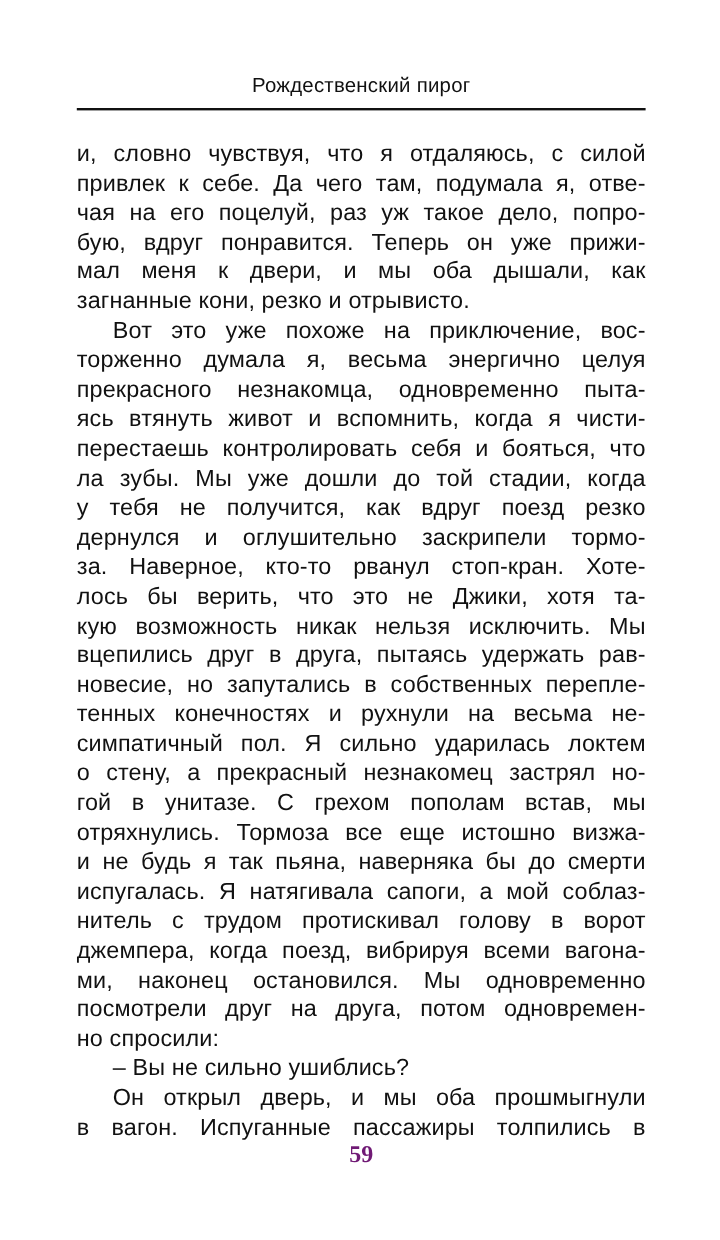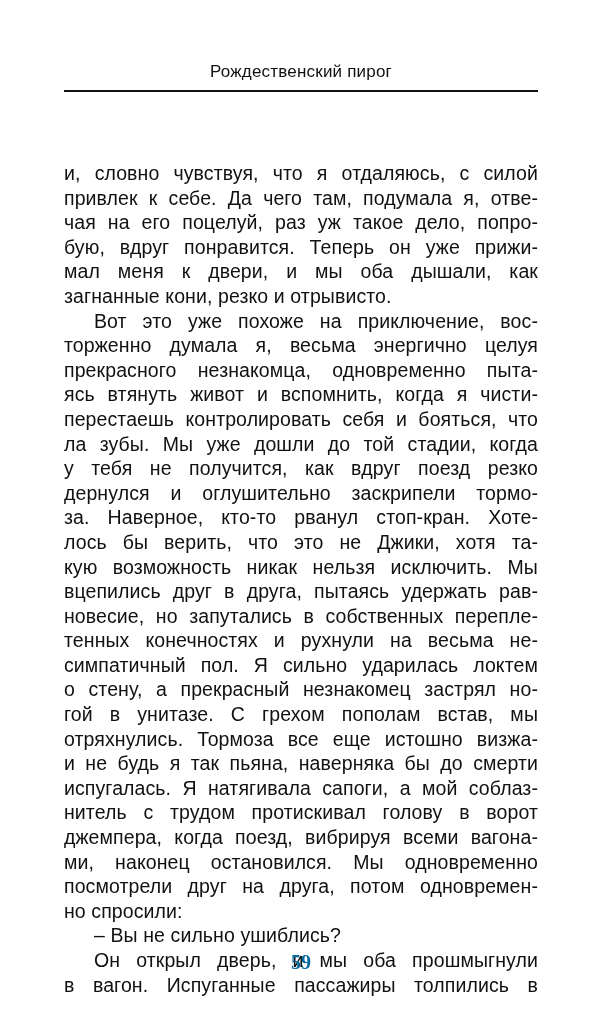--- a/index.html
+++ b/index.html
@@ -39,21 +39,20 @@
     left: 0;
     width: 474px;
     height: 2px;
     background: #111;
   }
   .body-text {
     position: absolute;
     top: 116px;
     left: 0;
     width: 474px;
-    margin-top: 45px;
   }
   .line {
     display: block;
     height: 24.6px;
     line-height: 24.6px;
     font-size: 19.5px;
     font-family: "Liberation Sans", "DejaVu Sans", sans-serif;
     white-space: nowrap;
     text-align: justify;
     text-align-last: justify;
@@ -67,21 +66,21 @@
   }
   .page-number {
     position: absolute;
     top: 951px;
     left: 0;
     width: 474px;
     text-align: center;
     font-family: "Liberation Serif", "DejaVu Serif", serif;
     font-weight: bold;
     font-size: 20px;
-    color: #0369a1;
+    color: #701a75;
   }
 </style>
 </head>
 <body>
 
 <div class="page">
   <div class="running-head">Рождественский пирог</div>
   <div class="rule"></div>
 
   <div class="body-text">

